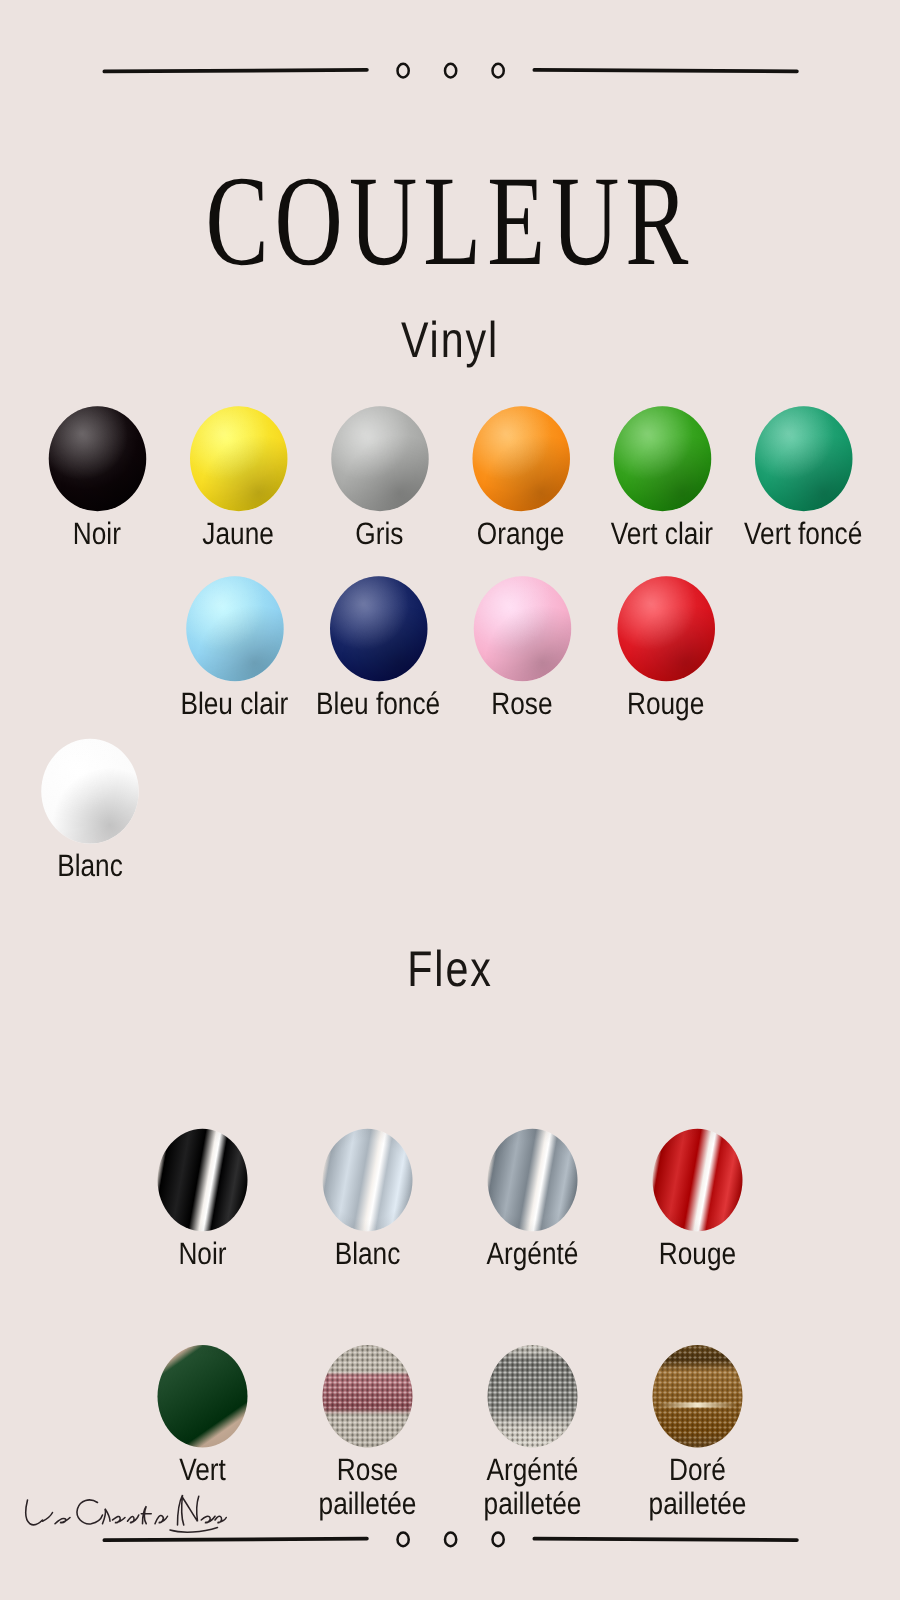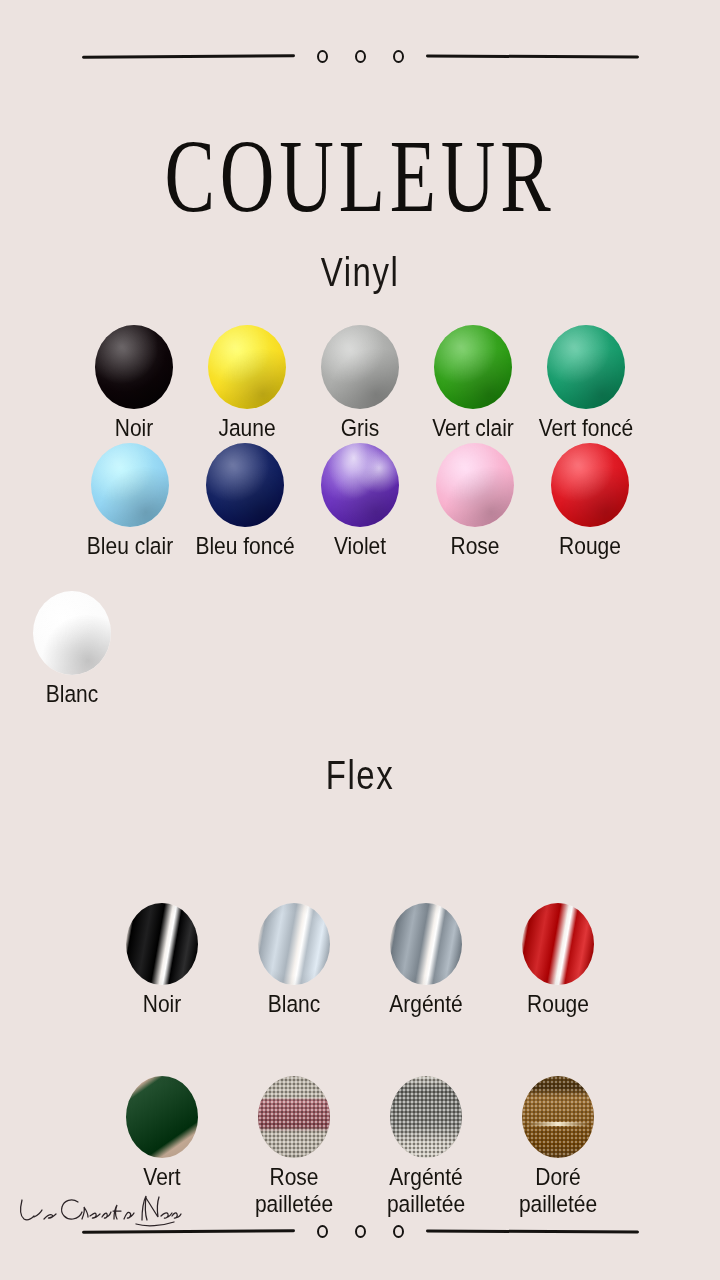--- a/index.html
+++ b/index.html
@@ -125,21 +125,21 @@
     line-height: 1.08;
     transform: scaleY(1.18);
     transform-origin: top center;
     white-space: pre-line;
   }
 
   
   .row.vinyl .disc { width: 78px; height: 84px; }
   .row.vinyl .caption { font-size: 21px; }
   .row.vinyl-1 { top: 325px; }
-  .row.vinyl-2 { top: 443px; }
+  .row.vinyl-2 { top: 461px; }
   .row.vinyl-3 { top: 591px; justify-content: flex-start; padding-left: 33px; }
 
   .row.vinyl-1 .swatch { width: 113px; }
   .row.vinyl-2 .swatch { width: 115px; }
 
   
   .row.flex-row .disc { width: 72px; height: 82px; }
   .row.flex-row .caption { font-size: 21px; }
   .row.flex-1 { top: 903px; }
   .row.flex-2 { top: 1076px; }
@@ -202,40 +202,40 @@
       </div>
       <div class="swatch">
         <div class="disc gloss-ball" style="background: radial-gradient(circle at 38% 30%, rgb(255, 254, 69), rgb(247, 220, 35) 55%, rgb(213, 186, 1) 100%);"></div>
         <div class="caption">Jaune</div>
       </div>
       <div class="swatch">
         <div class="disc gloss-ball" style="background: radial-gradient(circle at 38% 30%, rgb(203, 204, 202), rgb(169, 170, 168) 55%, rgb(135, 136, 134) 100%);"></div>
         <div class="caption">Gris</div>
       </div>
       <div class="swatch">
+        <div class="disc gloss-ball" style="background: radial-gradient(circle at 38% 30%, rgb(255, 173, 54), rgb(249, 139, 20) 55%, rgb(215, 105, 0) 100%);"></div>
+        <div class="caption">Orange</div>
+      </div>
+      <div class="swatch">
         <div class="disc gloss-ball" style="background: radial-gradient(circle at 38% 30%, rgb(81, 190, 57), rgb(47, 156, 23) 55%, rgb(13, 122, 0) 100%);"></div>
         <div class="caption">Vert clair</div>
       </div>
       <div class="swatch">
         <div class="disc gloss-ball" style="background: radial-gradient(circle at 38% 30%, rgb(57, 187, 140), rgb(23, 153, 106) 55%, rgb(0, 119, 72) 100%);"></div>
         <div class="caption">Vert foncé</div>
       </div>
     </div>
   <div class="row vinyl vinyl-2">
       <div class="swatch">
         <div class="disc gloss-ball" style="background: radial-gradient(circle at 38% 30%, rgb(181, 246, 255), rgb(147, 212, 242) 55%, rgb(113, 178, 208) 100%);"></div>
         <div class="caption">Bleu clair</div>
       </div>
       <div class="swatch">
         <div class="disc gloss-ball" style="background: radial-gradient(circle at 38% 30%, rgb(51, 65, 128), rgb(17, 31, 94) 55%, rgb(0, 0, 60) 100%);"></div>
         <div class="caption">Bleu foncé</div>
-      </div>
-      <div class="swatch">
-        <div class="disc gloss-ball" style="background: radial-gradient(at 42% 18%, rgba(226, 214, 245, 0.95) 0%, rgba(190, 168, 230, 0.55) 22%, rgba(255, 255, 255, 0) 42%), radial-gradient(at 74% 30%, rgba(236, 230, 248, 0.8) 0%, rgba(255, 255, 255, 0) 30%), radial-gradient(circle at 38% 30%, rgb(140, 85, 221), rgb(106, 51, 187) 55%, rgb(72, 17, 153) 100%);"></div>
-        <div class="caption">Violet</div>
       </div>
       <div class="swatch">
         <div class="disc gloss-ball" style="background: radial-gradient(circle at 38% 30%, rgb(255, 212, 240), rgb(248, 178, 206) 55%, rgb(214, 144, 172) 100%);"></div>
         <div class="caption">Rose</div>
       </div>
       <div class="swatch">
         <div class="disc gloss-ball" style="background: radial-gradient(circle at 38% 30%, rgb(251, 55, 65), rgb(217, 21, 31) 55%, rgb(183, 0, 0) 100%);"></div>
         <div class="caption">Rouge</div>
       </div>
     </div>

